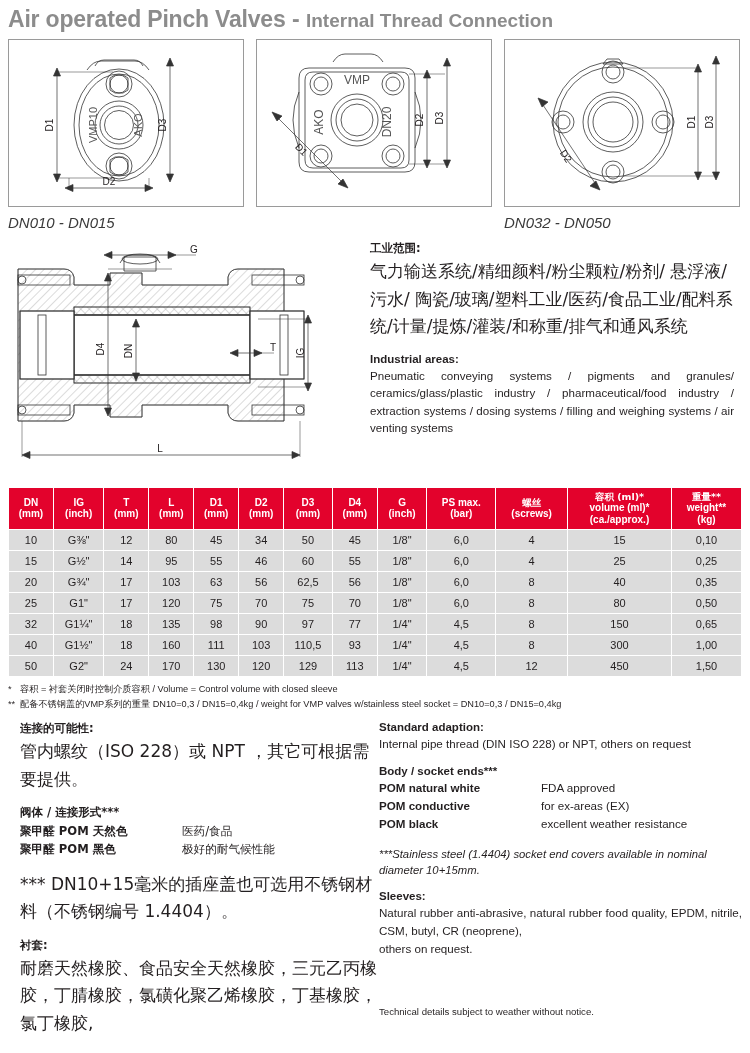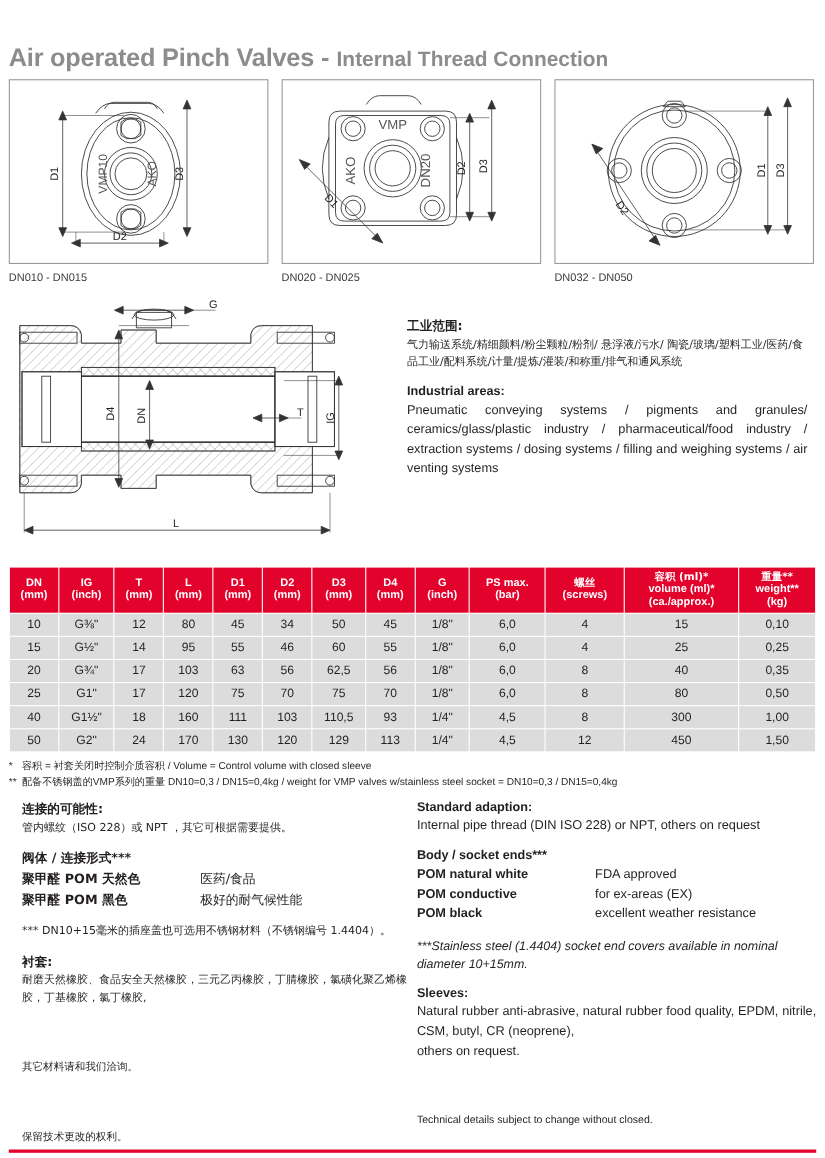--- a/index.html
+++ b/index.html
@@ -7,46 +7,46 @@
   body {
     width:750px; height:1053px;
     background:#ffffff;
     font-family:"Liberation Sans","DejaVu Sans",sans-serif;
     color:#231f20;
     overflow:hidden;
   }
   .page { position:relative; width:750px; height:1053px; }
 
   
-  .title-bar { padding:6px 8px 0 8px;margin-top:33px; }
+  .title-bar { padding:6px 8px 0 8px; }
   .title-main {
     font-size:23px; font-weight:bold; color:#8c8c8c;
     letter-spacing:-0.2px; display:inline;
   }
   .title-dash { font-size:23px; font-weight:bold; color:#8c8c8c; display:inline; }
   .title-sub { font-size:19px; font-weight:bold; color:#8c8c8c; display:inline; }
 
   
   .drawings { display:flex; gap:12px; padding:6px 8px 0 8px; }
   .dw { width:236px; }
   .dw-box {
     height:168px; border:1px solid #9a9a9a; background:#fff;
     position:relative; overflow:hidden;
   }
-  .dw-cap { font-size:10px; color:#3a3a3a; padding-top:7px; }
+  .dw-cap { font-size:15px; color:#3a3a3a; padding-top:7px;font-style:italic; }
   .dw svg { display:block; }
 
   
   .mid { display:flex; padding:6px 8px 0 8px; gap:10px; }
   .mid-left { width:352px; }
-  .mid-right { width:364px; padding-top:4px;margin-top:21px; }
+  .mid-right { width:364px; padding-top:4px; }
 
   .blk-title { font-weight:bold; font-size:11.5px; margin-bottom:2px; }
   .cn { font-family:"DejaVu Sans","Liberation Sans",sans-serif; }
-  .cn-body { font-size:10px; line-height:1.62; }
+  .cn-body { font-size:17px; line-height:1.62; }
   .en-body { font-size:11.6px; line-height:1.52; text-align:justify; }
   .gap { height:12px; }
 
   
   .tbl-wrap { padding:6px 8px 0 8px; }
   table.spec { width:734px; border-collapse:separate; border-spacing:1px 1px; }
   table.spec th {
     background:#e3022c; color:#ffffff; font-size:10px; font-weight:bold;
     line-height:1.18; padding:3px 1px; text-align:center; vertical-align:middle;
     height:38px;
@@ -164,21 +164,20 @@
             <line x1="152" y1="124" x2="192" y2="124" stroke-width="0.5"></line>
           </g>
           <text x="166" y="80" font-size="10" fill="#231f20" text-anchor="middle" transform="rotate(-90 166 80)" font-family="Liberation Sans, sans-serif">D2</text>
           <text x="186" y="78" font-size="10" fill="#231f20" text-anchor="middle" transform="rotate(-90 186 78)" font-family="Liberation Sans, sans-serif">D3</text>
           <text x="42" y="112" font-size="10" fill="#231f20" text-anchor="middle" transform="rotate(45 42 112)" font-family="Liberation Sans, sans-serif">D1</text>
           <text x="100" y="44" font-size="12" fill="#555" text-anchor="middle" font-family="Liberation Sans, sans-serif">VMP</text>
           <text x="66" y="82" font-size="12" fill="#555" text-anchor="middle" transform="rotate(-90 66 82)" font-family="Liberation Sans, sans-serif">AKO</text>
           <text x="134" y="82" font-size="12" fill="#555" text-anchor="middle" transform="rotate(-90 134 82)" font-family="Liberation Sans, sans-serif">DN20</text>
         </svg>
       </div>
-      <div class="dw-cap">DN020 - DN025</div>
     </div>
 
     <div class="dw">
       <div class="dw-box">
         <svg width="234" height="166" viewBox="0 0 234 166">
           <g fill="none" stroke="#333" stroke-width="0.8">
             <circle cx="108" cy="82" r="60"></circle>
             <circle cx="108" cy="82" r="55"></circle>
             <circle cx="108" cy="82" r="30"></circle>
             <circle cx="108" cy="82" r="25"></circle>
@@ -425,20 +424,35 @@
             <td>70</td>
             <td>75</td>
             <td>70</td>
             <td>1/8"</td>
             <td>6,0</td>
             <td>8</td>
             <td>80</td>
             <td>0,50</td>
           </tr>
           <tr>
+            <td>32</td>
+            <td>G1¼"</td>
+            <td>18</td>
+            <td>135</td>
+            <td>98</td>
+            <td>90</td>
+            <td>97</td>
+            <td>77</td>
+            <td>1/4"</td>
+            <td>4,5</td>
+            <td>8</td>
+            <td>150</td>
+            <td>0,65</td>
+          </tr>
+          <tr>
             <td>40</td>
             <td>G1½"</td>
             <td>18</td>
             <td>160</td>
             <td>111</td>
             <td>103</td>
             <td>110,5</td>
             <td>93</td>
             <td>1/4"</td>
             <td>4,5</td>
@@ -513,18 +527,18 @@
             <div class="k">POM black</div>
             <div class="v">excellent weather resistance</div>
           </div>
         </div>
       <div class="gap"></div>
       <div class="small-note">***Stainless steel (1.4404) socket end covers available in nominal diameter 10+15mm.</div>
       <div class="gap"></div>
       <div class="blk-title">Sleeves:</div>
       <div class="en-body">Natural rubber anti-abrasive, natural rubber food quality, EPDM, nitrile, CSM, butyl, CR (neoprene),</div>
       <div class="en-body">others on request.</div>
-      <div class="tiny">Technical details subject to change without closed.</div>
+      <div class="tiny">Technical details subject to weather without notice.</div>
     </div>
   </div>
 
   <div class="rule"></div>
 </div>
 
 </body></html>

